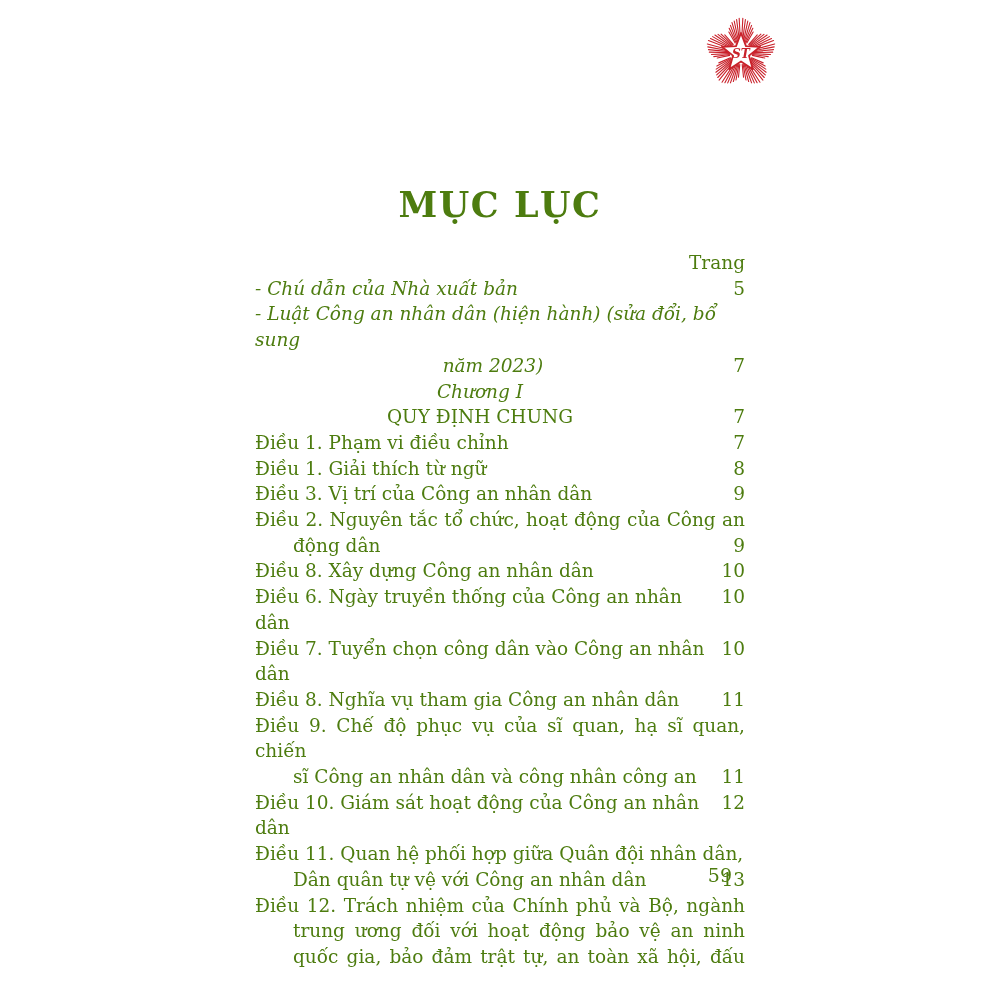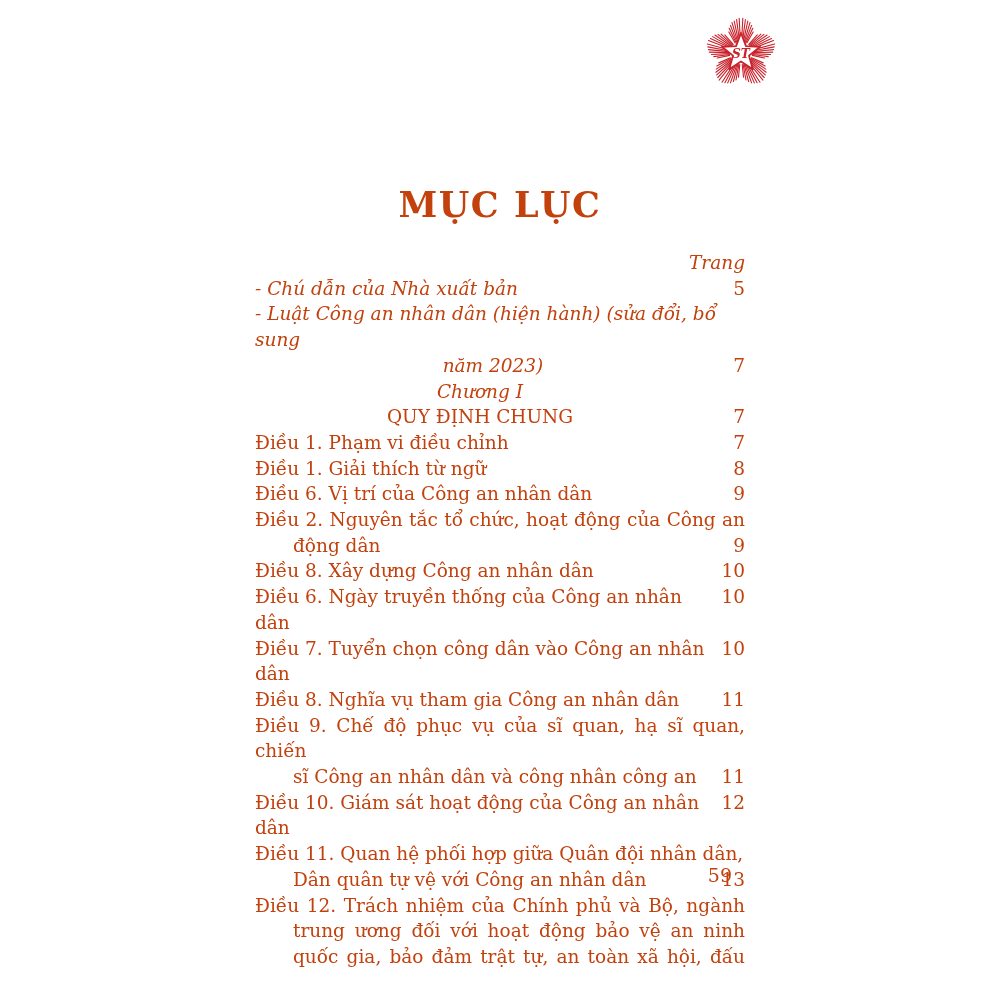--- a/index.html
+++ b/index.html
@@ -2,21 +2,21 @@
 <html><head>
 <meta charset="utf-8">
 <style>
   html, body { margin: 0; padding: 0; background: #ffffff; }
   .page {
     position: relative;
     width: 1000px;
     height: 1000px;
     background: #ffffff;
     font-family: "DejaVu Serif", "Liberation Serif", serif;
-    color: #c2410c;
+    color: #4d7c0f;
     overflow: hidden;
   }
   .logo {
     position: absolute;
     left: 703px;
     top: 15px;
     width: 76px;
     height: 76px;
   }
   .title {
@@ -44,21 +44,21 @@
   .txt.ind-s { padding-left: 26px; text-align: center; }
   .txt.just  { text-align: justify; text-align-last: justify; }
   .txt.center{ text-align: center; }
   .italic    { font-style: italic; }
   .pg {
     flex: 0 0 40px;
     text-align: right;
     white-space: nowrap;
   }
   .trang-row { justify-content: flex-end; }
-  .trang-row .txt { flex: 0 0 auto; font-style: italic; }
+  .trang-row .txt { flex: 0 0 auto; }
   .footer {
     position: absolute;
     left: 242px;
     top: 864px;
     width: 490px;
     text-align: right;
     font-size: 19px;
   }
 </style>
 </head>
@@ -124,21 +124,21 @@
         </div>
         <div class="line">
           <span class="txt">Điều 1. Phạm vi điều chỉnh</span>
           <span class="pg">7</span>
         </div>
         <div class="line">
           <span class="txt">Điều 1. Giải thích từ ngữ</span>
           <span class="pg">8</span>
         </div>
         <div class="line">
-          <span class="txt">Điều 6. Vị trí của Công an nhân dân</span>
+          <span class="txt">Điều 3. Vị trí của Công an nhân dân</span>
           <span class="pg">9</span>
         </div>
         <div class="line">
           <span class="txt just">Điều 2. Nguyên tắc tổ chức, hoạt động của Công an</span>
         </div>
         <div class="line">
           <span class="txt ind">động dân</span>
           <span class="pg">9</span>
         </div>
         <div class="line">

